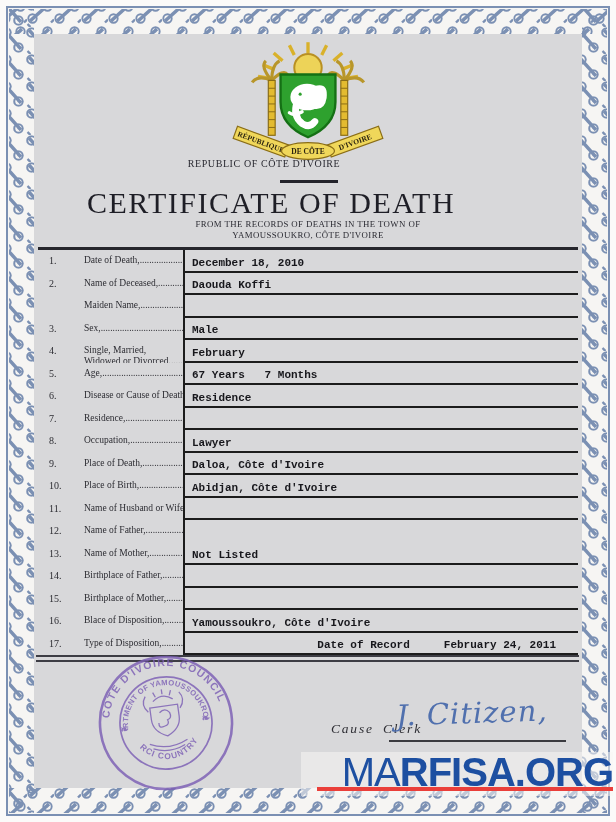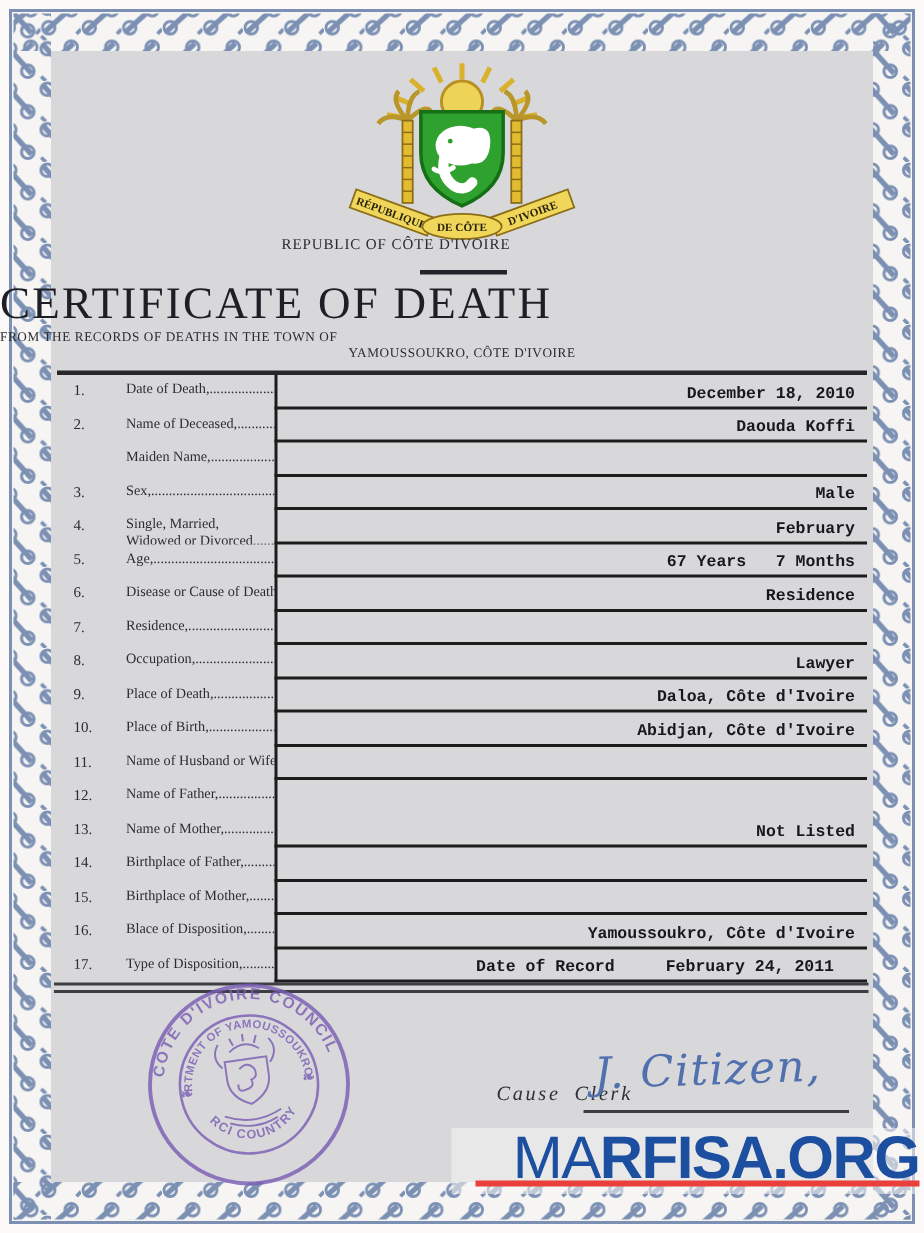--- a/index.html
+++ b/index.html
@@ -5,38 +5,38 @@
   html,body{margin:0;padding:0;background:#fbfaf9;}
   #page{position:relative;width:616px;height:822px;overflow:hidden;
         font-family:"Liberation Serif",serif;background:#fbfaf9;}
   #border-svg{position:absolute;left:0;top:0;z-index:0;}
   .abs{position:absolute;}
 
   
   #republic-line{left:0;top:158px;width:528px;text-align:center;font-size:10px;
     letter-spacing:.6px;color:#2b2b33;z-index:2;}
   #title-rule{left:280px;top:180px;width:58px;height:3px;background:#23232b;z-index:2;}
-  #main-title{left:0;top:186px;width:542px;font-size:30px;
+  #main-title{left:0;top:186px;width:542px;text-align:center;font-size:30px;
     letter-spacing:1.5px;color:#1e1e26;z-index:2;}
-  #subtitle1{left:0;top:219px;width:616px;text-align:left;font-size:8.8px;
+  #subtitle1{left:0;top:219px;width:616px;text-align:center;font-size:8.8px;
     letter-spacing:.4px;color:#2b2b33;z-index:2;}
   #subtitle2{left:0;top:230px;width:616px;text-align:center;font-size:8.8px;
     letter-spacing:.4px;color:#2b2b33;z-index:2;}
 
   
   #form{left:38px;top:247px;width:540px;border-top:3.5px solid #26262c;z-index:2;}
   #form-rows{position:relative;}
   #divider{position:absolute;left:145px;top:0;width:2px;height:100%;background:#1c1c1c;}
   .frow{display:flex;height:22.5px;}
   .fnum{width:46px;box-sizing:border-box;padding:5px 0 0 11px;font-size:10px;color:#2c2c32;}
   .flabel{width:99px;box-sizing:border-box;padding-top:5px;font-size:9.5px;line-height:10.5px;
     color:#2c2c32;white-space:nowrap;overflow:hidden;}
   .fvalue{flex:1;border-bottom:2px solid #1c1c1c;display:flex;align-items:flex-end;
     padding:16px 8px 2px 9px;font-family:"Liberation Mono",monospace;font-weight:bold;
-    font-size:11px;color:#17171c;white-space:pre;justify-content:flex-end;}
+    font-size:11px;color:#17171c;white-space:pre;}
   .fvalue .rgroup{margin-left:auto;display:flex;gap:34px;padding-right:14px;}
   #bottom-dline{left:36px;top:655px;width:543px;height:3px;border-top:2px solid #3d3d44;
     border-bottom:2px solid #3d3d44;z-index:2;}
 
   
   #town-clerk{left:331px;top:721px;font-style:italic;font-size:13.5px;letter-spacing:1.8px;
     word-spacing:4px;color:#2f2f35;z-index:3;}
   #sig-line{left:389px;top:740px;width:177px;height:2px;background:#3b3b40;z-index:3;}
   #signature{left:396px;top:696px;font-family:"DejaVu Serif",serif;font-style:italic;
     font-size:29px;color:#5070ae;transform:rotate(-2deg);letter-spacing:1px;z-index:4;}

